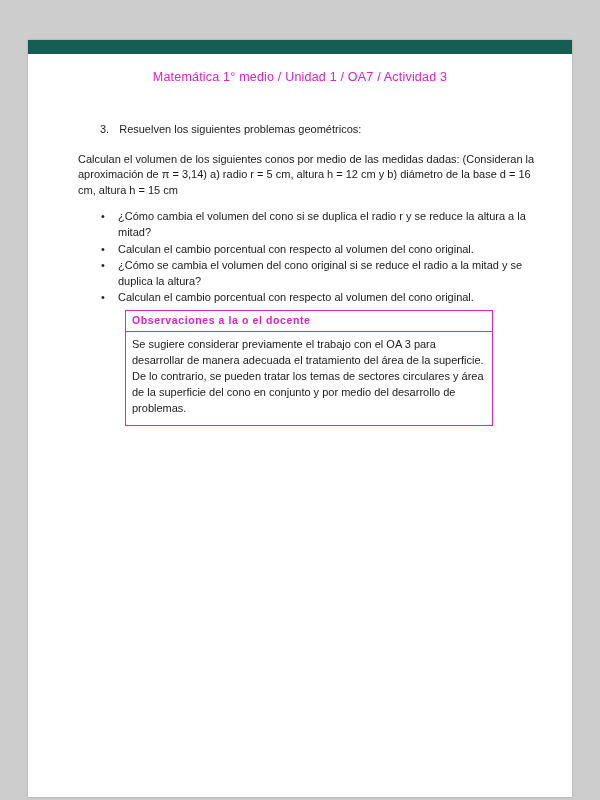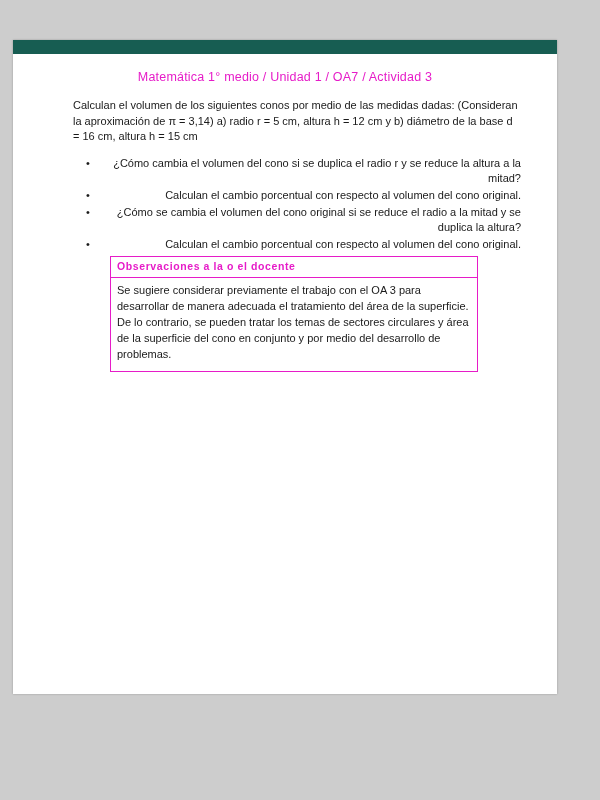--- a/index.html
+++ b/index.html
@@ -9,24 +9,24 @@
     font-family: "Liberation Sans", sans-serif;
   }
   .canvas {
     width: 600px;
     height: 800px;
     position: relative;
     overflow: hidden;
   }
   .page {
     position: absolute;
-    left: 13px;
+    left: 28px;
     top: 40px;
     width: 544px;
-    height: 654px;
+    height: 757px;
     background: #ffffff;
     box-shadow: 0 0 2px rgba(0,0,0,0.25);
   }
   .top-bar {
     width: 100%;
     height: 14px;
     background: #175d52;
   }
   .doc-title {
     margin-top: 16px;
@@ -43,35 +43,33 @@
   }
   .task-line {
     margin-top: 38px;
     margin-left: 22px;
   }
   .task-line .num {
     margin-right: 10px;
   }
   .para {
     margin-top: 14px;
-    margin-left: 10px;
   }
   .para-intro {
     margin-top: 16px;
   }
   ul.bullets {
     margin: 2px 0 0 0;
     padding-left: 40px;
     list-style: none;
   }
   ul.bullets li {
     position: relative;
     padding-left: 0;
     margin-top: 1px;
-    text-align: right;
   }
   ul.bullets li::before {
     content: "\2022";
     position: absolute;
     left: -17px;
     top: 0;
   }
   .note-box {
     margin-top: 4px;
     margin-left: 47px;
@@ -98,20 +96,23 @@
 
 <div class="canvas">
   <div class="page">
 
     <div class="top-bar"></div>
 
     <div class="doc-title">Matemática 1° medio / Unidad 1 / OA7 / Actividad 3</div>
 
     <div class="content">
 
+      <div class="task-line">
+        <span class="num">3.</span><span>Resuelven los siguientes problemas geométricos:</span>
+      </div>
 
       <p class="para">Calculan el volumen de los siguientes conos por medio de las medidas dadas: (Consideran la aproximación de π = 3,14) a) radio r = 5 cm, altura h = 12 cm y b) diámetro de la base d = 16 cm, altura h = 15 cm</p>
 
 
       <ul class="bullets">
         <li>¿Cómo cambia el volumen del cono si se duplica el radio r y se reduce la altura a la mitad?</li>
         <li>Calculan el cambio porcentual con respecto al volumen del cono original.</li>
         <li>¿Cómo se cambia el volumen del cono original si se reduce el radio a la mitad y se duplica la altura?</li>
         <li>Calculan el cambio porcentual con respecto al volumen del cono original.</li>
       </ul>

